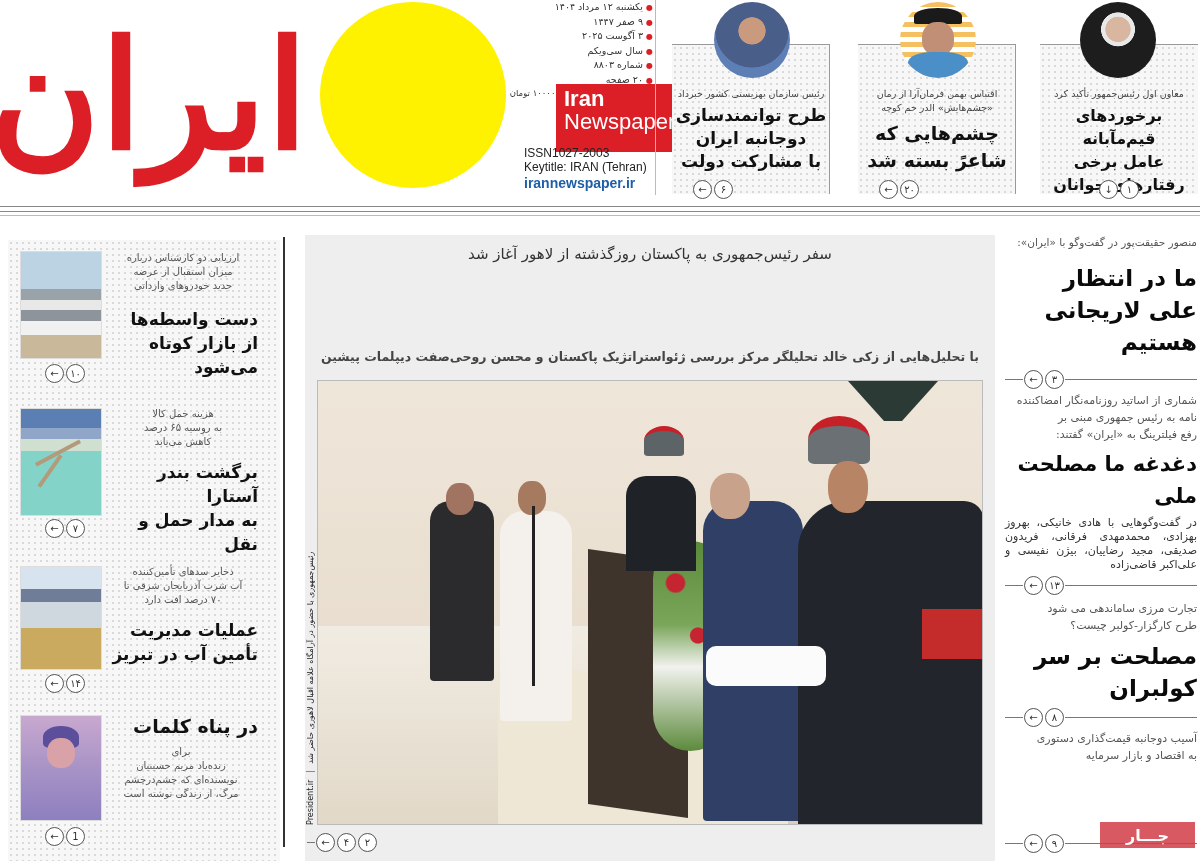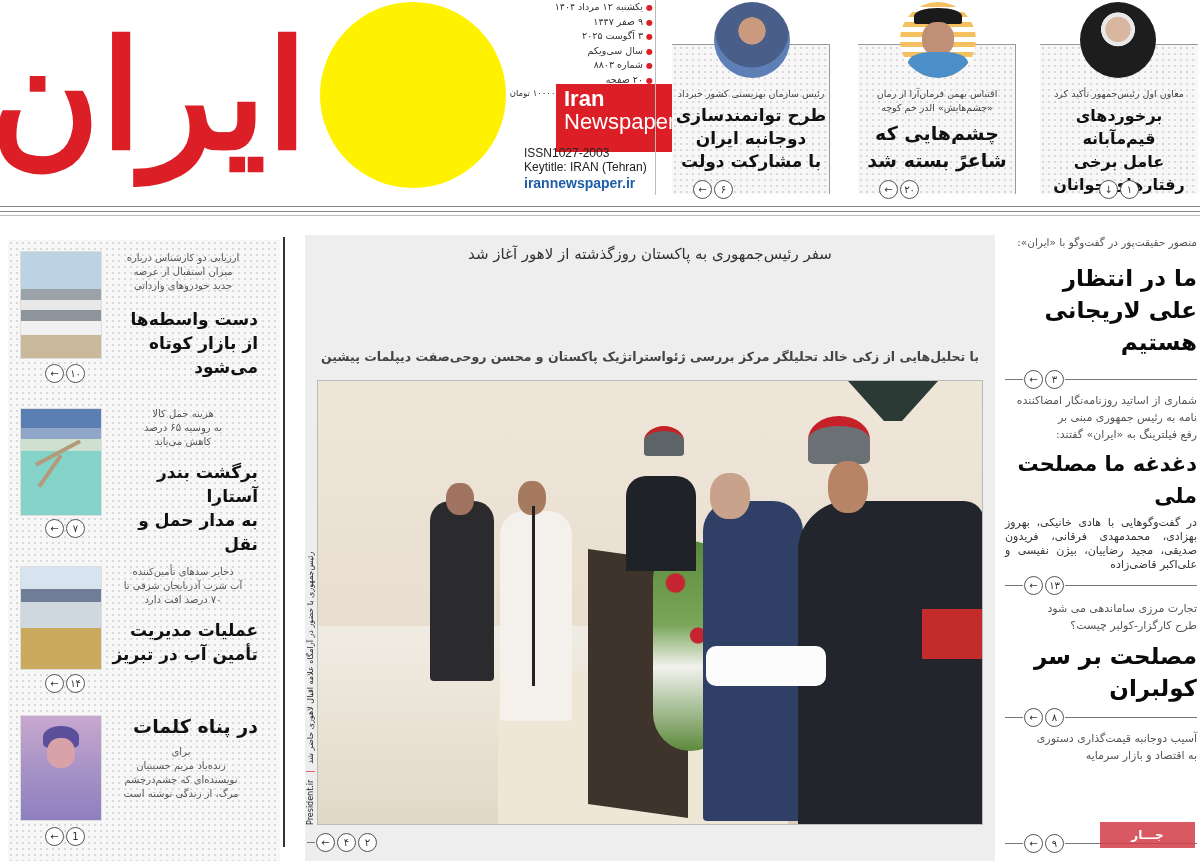--- a/index.html
+++ b/index.html
@@ -42,21 +42,21 @@
   .main-kicker { font-size: 15px; color: #333; direction: rtl; text-align: center; }
   .main-head { font-size: 42px; font-weight: bold; direction: rtl; text-align: center; letter-spacing: -1px; color: #0d0d0d; }
   .main-sub { font-size: 12.5px; font-weight: bold; color: #444; direction: rtl; text-align: center; }
   .photo-frame { border: 1px solid #bbb; background: #fff; overflow: hidden; }
   .caption { writing-mode: vertical-rl; transform: rotate(180deg); font-size: 8px; color: #222; white-space: nowrap; }
   
   .rc-kick { font-size: 11px; color: #555; line-height: 17px; direction: rtl; text-align: right; }
   .rc-head { font-size: 23px; font-weight: bold; line-height: 32px; direction: rtl; text-align: right; color: #0a0a0a; letter-spacing: -0.5px; }
   .rc-body { font-size: 11px; color: #333; line-height: 14px; direction: rtl; text-align: justify; }
   .vbar { background: #333; }
-  .watermark { background: rgba(210,60,70,0.85); color: #fff; font-weight: bold; font-size: 12px; display: flex; align-items: center; justify-content: center; letter-spacing: 2px; }
+  .watermark { background: rgba(210,60,70,0.85); color: #fff; font-weight: bold; font-size: 16px; display: flex; align-items: center; justify-content: center; letter-spacing: 2px; }
 </style>
 </head>
 <body>
 
 <div class="abs" style="left:0;top:0;width:1200px;height:205px;">
   <div class="abs logo-text" style="left:8px;top:0;width:300px;direction:rtl;text-align:center;">ایران</div>
   <div class="abs sun" style="left:320px;top:2px;width:186px;height:186px;"></div>
 
   <div class="abs" style="left:525px;top:0;width:128px;">
     <div class="meta-line"><span class="bul">●</span><span>یکشنبه ۱۲ مرداد ۱۴۰۴</span></div>

